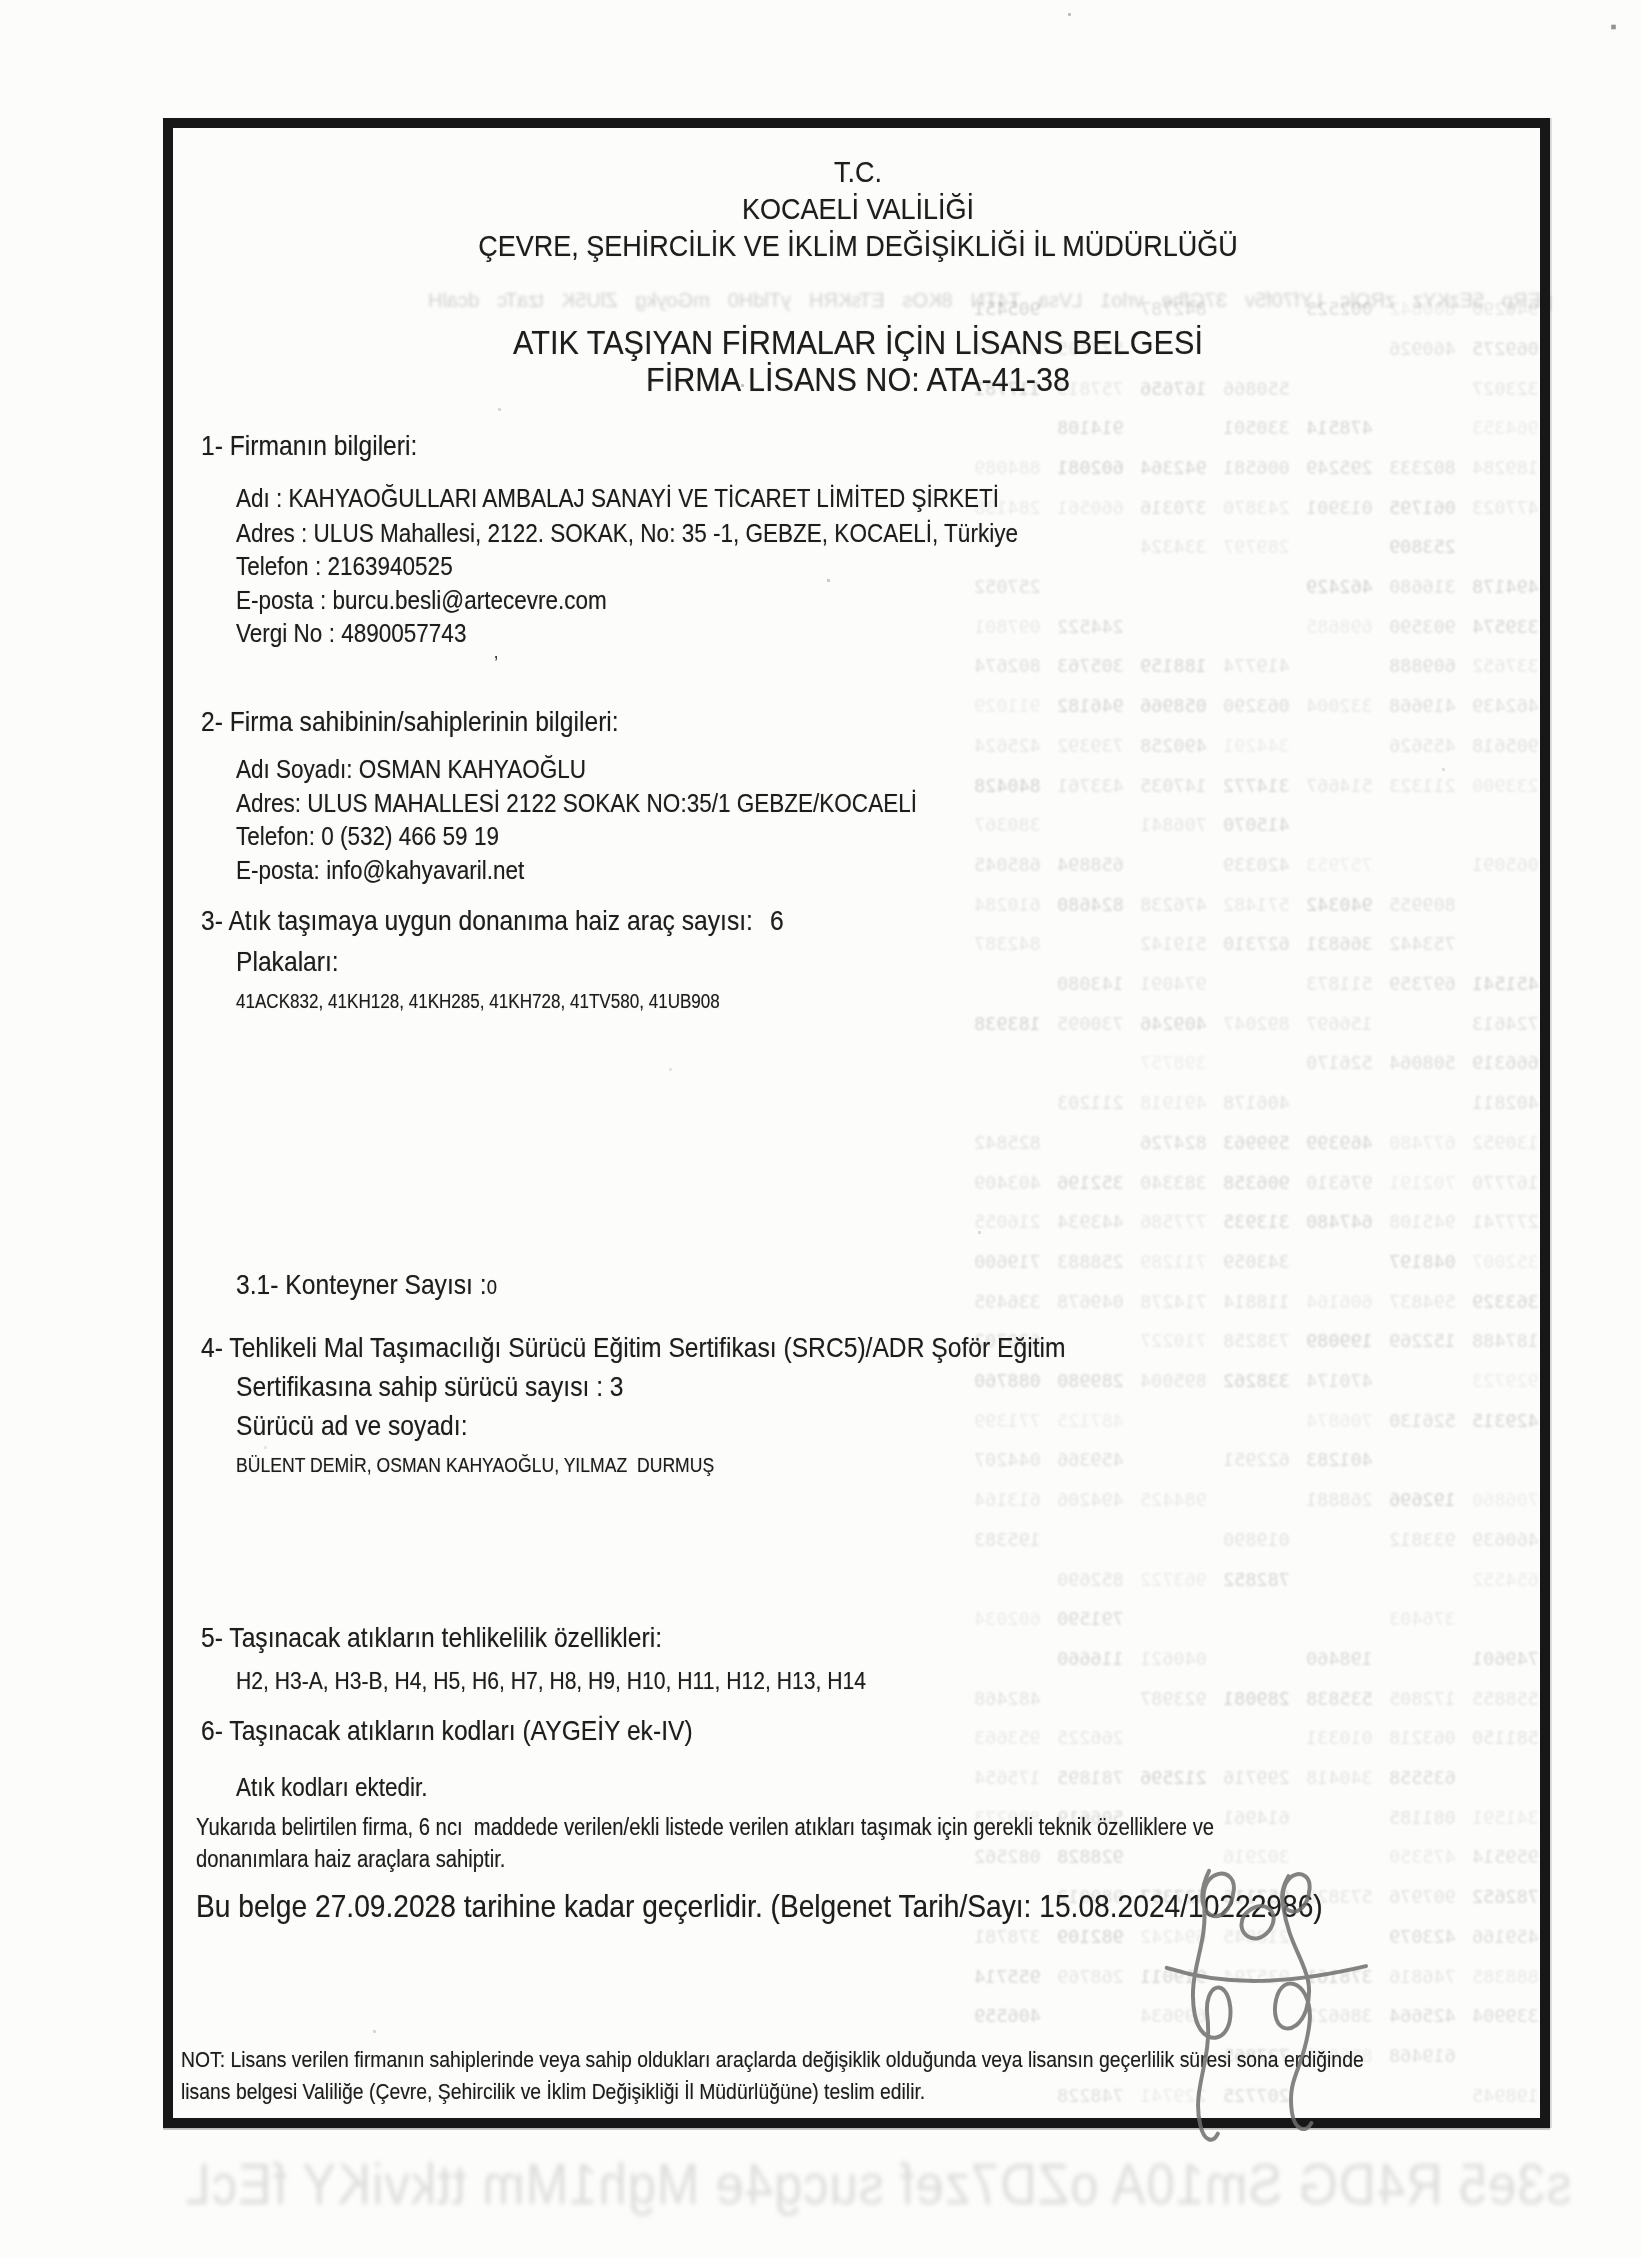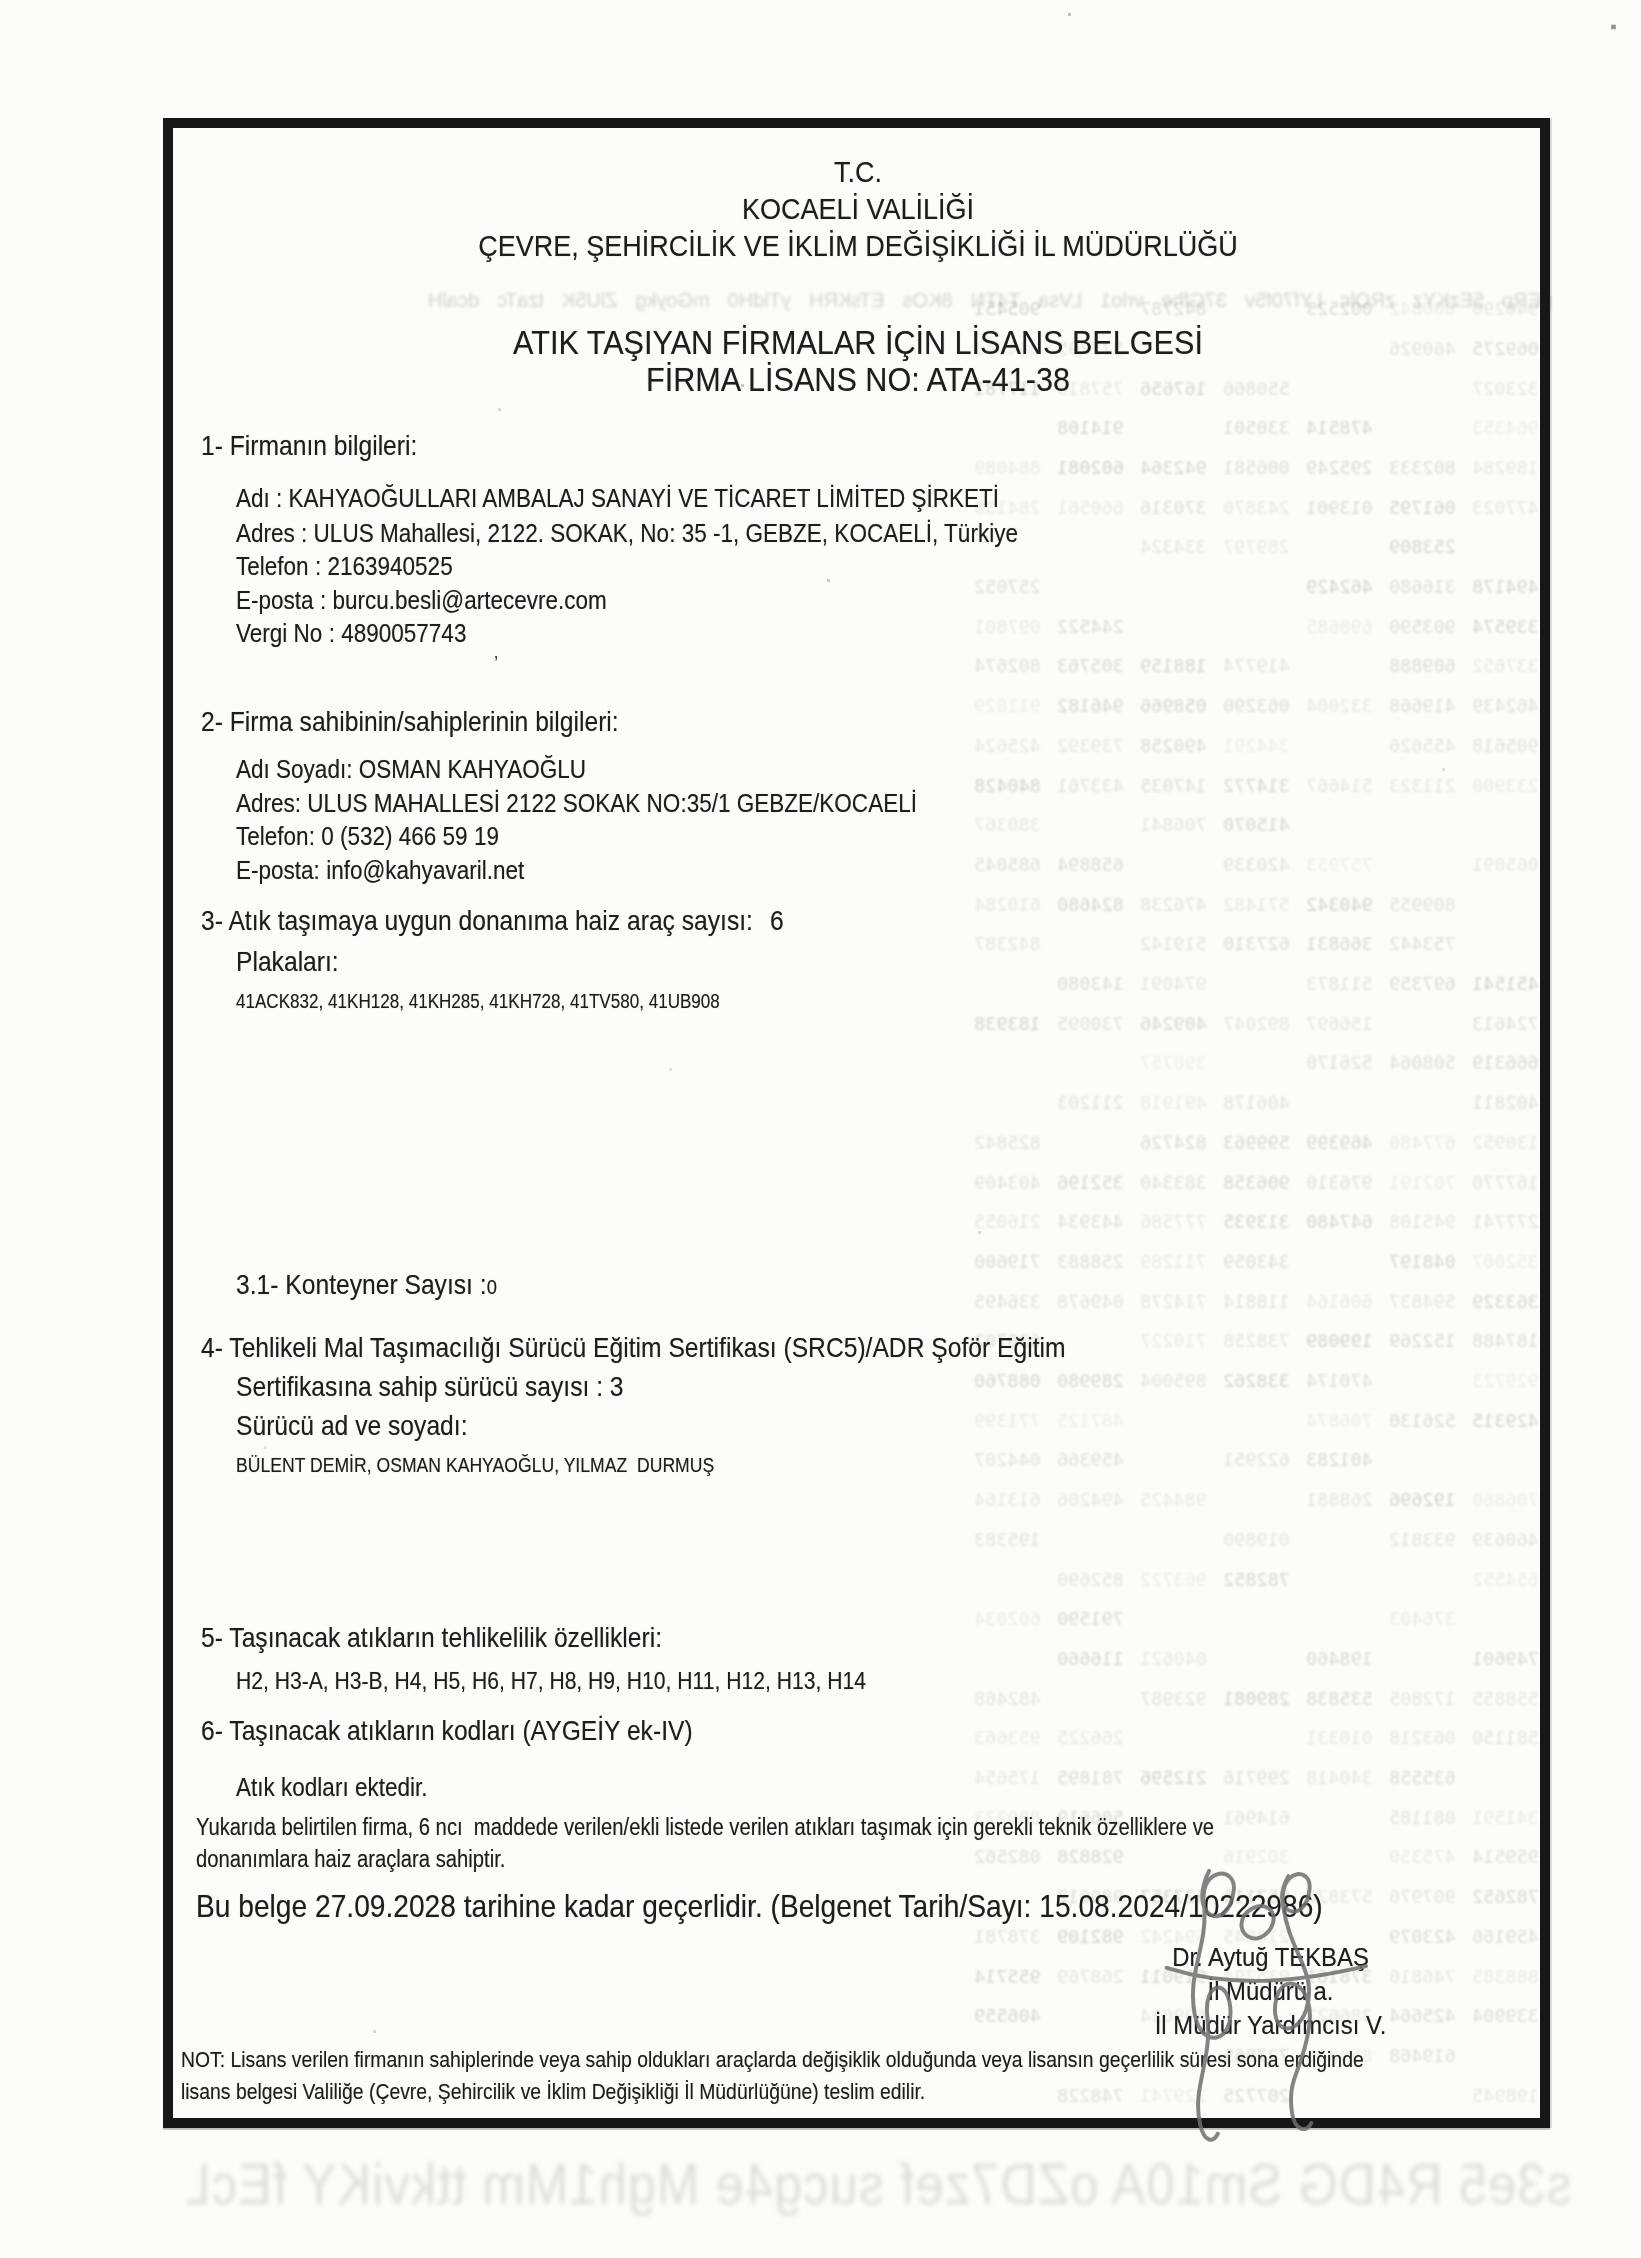--- a/index.html
+++ b/index.html
@@ -382,25 +382,20 @@
 
     <div class="line cond fs-st" style="left:196px;top:1814px;">Yukarıda belirtilen firma, 6 ncı  maddede verilen/ekli listede verilen atıkları taşımak için gerekli teknik özelliklere ve</div>
     <div class="line cond fs-st" style="left:196px;top:1846px;">donanımlara haiz araçlara sahiptir.</div>
 
     <div class="line cond fs-val" style="left:196px;top:1888px;">Bu belge 27.09.2028 tarihine kadar geçerlidir. (Belgenet Tarih/Sayı: 15.08.2024/10222986)</div>
 
     <div class="line cond fs-ft" style="left:181px;top:2047px;">NOT: Lisans verilen firmanın sahiplerinde veya sahip oldukları araçlarda değişiklik olduğunda veya lisansın geçerlilik süresi sona erdiğinde</div>
     <div class="line cond fs-ft" style="left:181px;top:2079px;">lisans belgesi Valiliğe (Çevre, Şehircilik ve İklim Değişikliği İl Müdürlüğüne) teslim edilir.</div>
   </div>
 
-  <div class="sig-block">
-    <div class="sline">Dr. Aytuğ TEKBAŞ</div>
-    <div class="sline">İl Müdürü a.</div>
-    <div class="sline">İl Müdür Yardımcısı V.</div>
-  </div>
 
   <svg class="signature-svg" width="291" height="296" viewBox="0 0 330 335">
     <g fill="none" stroke="#6f6f6f" stroke-width="4.5" stroke-linecap="round" opacity="0.85">
       <path d="M118 12 C 92 66, 140 84, 146 34 C 149 6, 108 8, 112 48 C 118 96, 92 128, 102 176 C 110 214, 146 208, 142 166 C 138 132, 112 140, 116 176 C 122 228, 98 258, 108 300 C 112 318, 122 322, 128 310"></path>
       <path d="M208 18 C 184 60, 228 76, 232 32 C 234 6, 196 10, 202 52 C 210 108, 242 126, 228 170 C 217 202, 186 196, 194 158 C 202 124, 236 140, 232 184 C 226 238, 206 244, 212 286 C 215 306, 228 310, 234 298"></path>
       <path d="M70 122 C 140 144, 210 140, 296 120"></path>
       <path d="M158 62 C 178 40, 202 58, 186 80 C 170 100, 146 82, 158 62"></path>
     </g>
   </svg>
 

